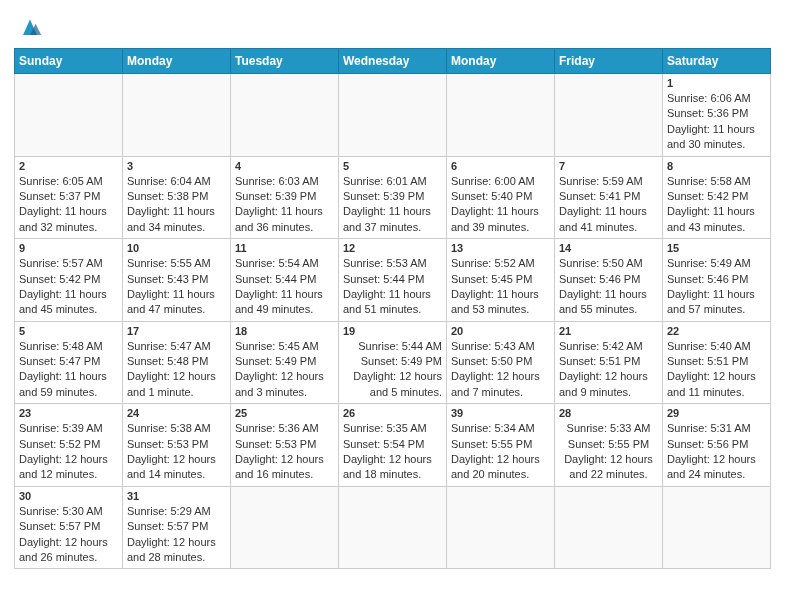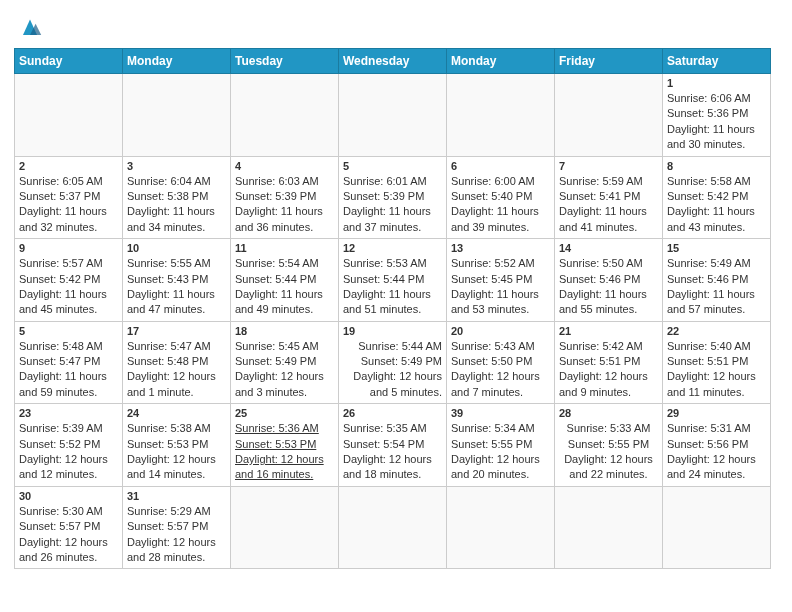--- a/index.html
+++ b/index.html
@@ -297,21 +297,21 @@
           </td>
           <td>
             <span class="day-num">24</span>
             <div class="day-info" style="white-space: pre-line;">Sunrise: 5:38 AM
 Sunset: 5:53 PM
 Daylight: 12 hours
 and 14 minutes.</div>
           </td>
           <td>
             <span class="day-num">25</span>
-            <div class="day-info" style="white-space: pre-line; text-decoration: underline;">Sunrise: 5:36 AM
+            <div class="day-info" style="white-space: pre-line;">Sunrise: 5:36 AM
 Sunset: 5:53 PM
 Daylight: 12 hours
 and 16 minutes.</div>
           </td>
           <td>
             <span class="day-num">26</span>
             <div class="day-info" style="white-space: pre-line;">Sunrise: 5:35 AM
 Sunset: 5:54 PM
 Daylight: 12 hours
 and 18 minutes.</div>

